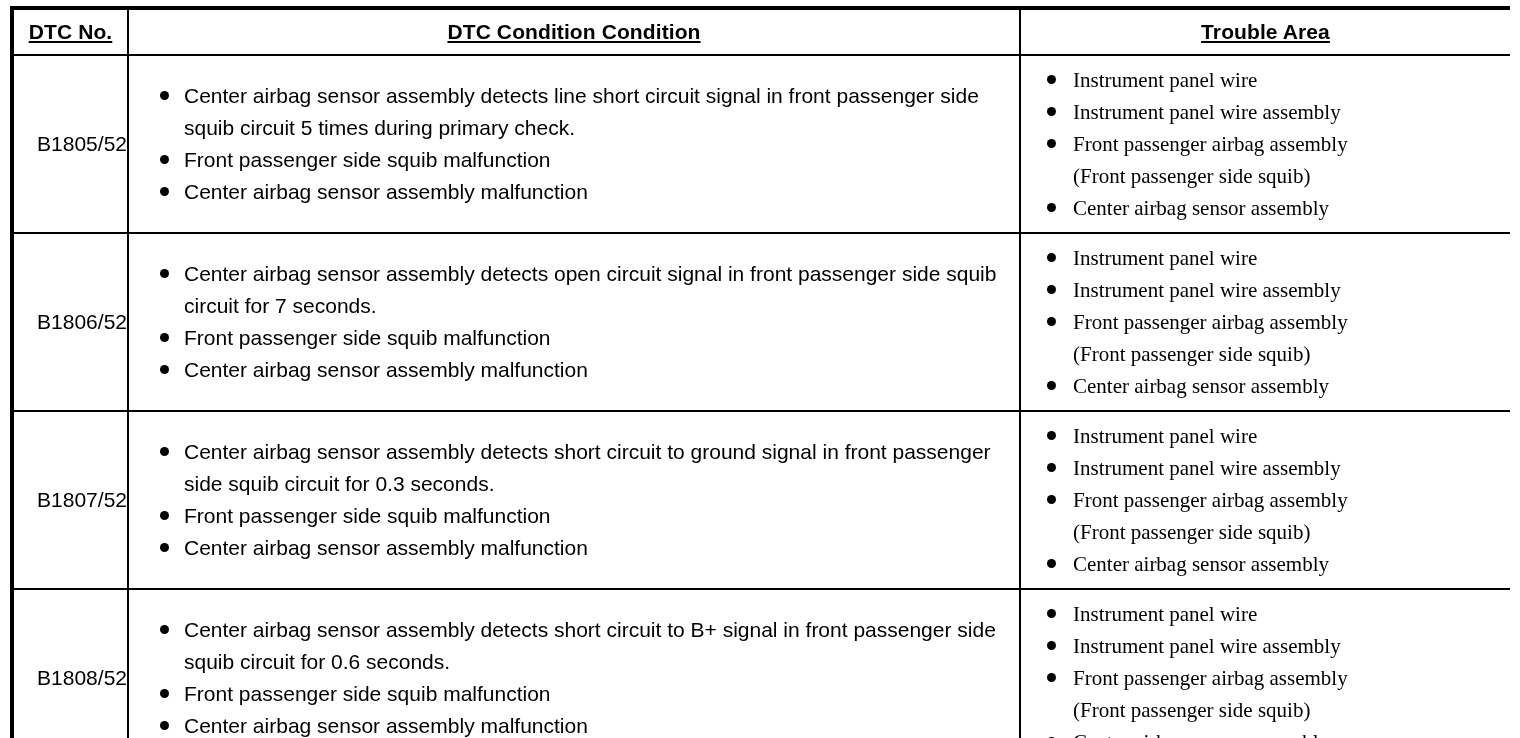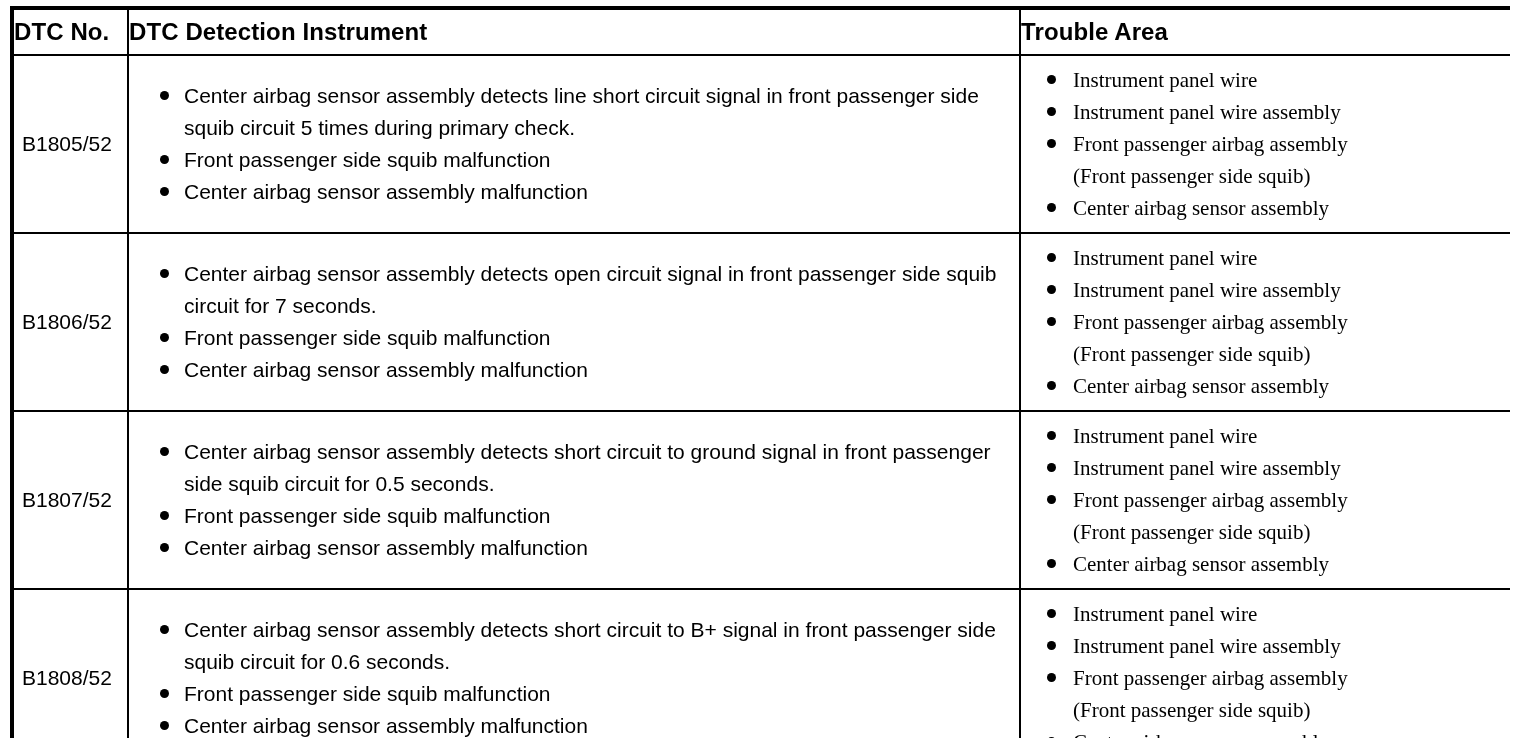--- a/index.html
+++ b/index.html
@@ -43,29 +43,30 @@
     background: #fff;
   }
   
   th:first-child, td:first-child { border-left: none; }
   th:last-child, td:last-child { border-right: none; margin-left: 21px; }
   thead th { border-top: none; }
   tbody tr:last-child td { border-bottom: none; }
 
   thead th {
     height: 44px;
-    font-size: 24px;
+    font-size: 21px;
     font-weight: bold;
     letter-spacing: 0.1px;
-    text-align: left;
+    text-align: center;
+    text-decoration: underline;
   }
 
   .cell-dtc {
     font-size: 21px;
-    text-align: left;
+    text-align: right;
     padding-left: 8px;
     white-space: nowrap;
   }
 
   tbody tr { height: 170px; }
 
   .bullet-list {
     list-style: none;
     margin: 0;
     padding: 0;
@@ -98,21 +99,21 @@
 <div class="table-wrap">
   <table class="dtc-table">
     <colgroup>
       <col class="col-dtc">
       <col class="col-cond">
       <col class="col-trouble">
     </colgroup>
     <thead>
       <tr>
         <th>DTC No.</th>
-        <th>DTC Detection Instrument</th>
+        <th>DTC Condition Condition</th>
         <th>Trouble Area</th>
       </tr>
     </thead>
     <tbody>
         <tr>
           <td class="cell-dtc">B1805/52</td>
           <td class="cond-cell">
             <ul class="bullet-list">
               <li><span class="dot"></span><span>Center airbag sensor assembly detects line short circuit signal in front passenger side squib circuit 5 times during primary check.</span></li>
               <li><span class="dot"></span><span>Front passenger side squib malfunction</span></li>
@@ -145,21 +146,21 @@
               <li><span class="dot"></span><span>Front passenger airbag assembly
 (Front passenger side squib)</span></li>
               <li><span class="dot"></span><span>Center airbag sensor assembly</span></li>
             </ul>
           </td>
         </tr>
         <tr>
           <td class="cell-dtc">B1807/52</td>
           <td class="cond-cell">
             <ul class="bullet-list">
-              <li><span class="dot"></span><span>Center airbag sensor assembly detects short circuit to ground signal in front passenger side squib circuit for 0.5 seconds.</span></li>
+              <li><span class="dot"></span><span>Center airbag sensor assembly detects short circuit to ground signal in front passenger side squib circuit for 0.3 seconds.</span></li>
               <li><span class="dot"></span><span>Front passenger side squib malfunction</span></li>
               <li><span class="dot"></span><span>Center airbag sensor assembly malfunction</span></li>
             </ul>
           </td>
           <td class="trouble-cell">
             <ul class="bullet-list">
               <li><span class="dot"></span><span>Instrument panel wire</span></li>
               <li><span class="dot"></span><span>Instrument panel wire assembly</span></li>
               <li><span class="dot"></span><span>Front passenger airbag assembly
 (Front passenger side squib)</span></li>

